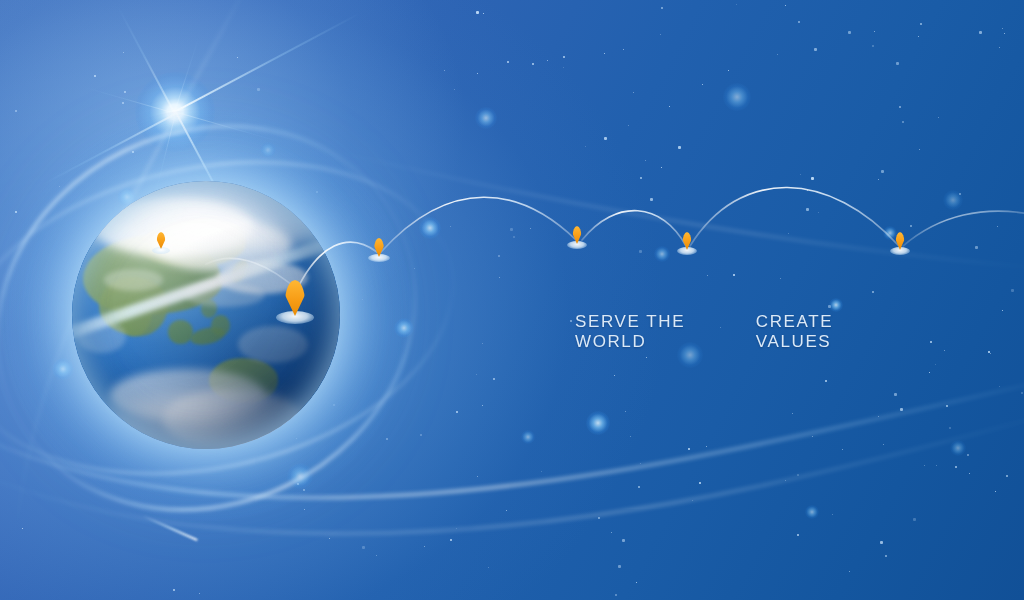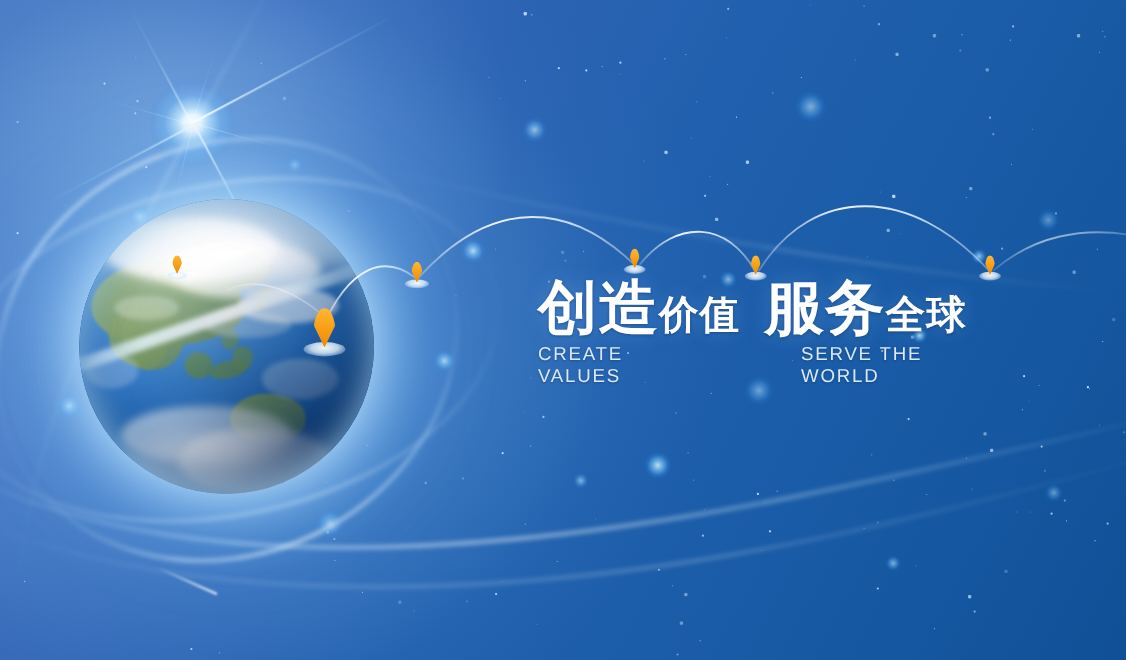--- a/index.html
+++ b/index.html
@@ -406,28 +406,19 @@
 
   <div class="pin" style="left:890px;top:232px;width:20px;height:23px;">
     <div class="base" style="width:20px;height:8px;"></div>
     <div class="drop" style="width:9px;height:18px;"></div>
   </div>
 
   <div id="comet">
     <div class="tail"></div>
   </div>
 
-  <div id="headline">
-    <div class="hl-row">
-      <span class="cn-big">创造</span>
-      <span class="cn-sm">价值</span>
-      <span class="gap"></span>
-      <span class="cn-big">服务</span>
-      <span class="cn-sm">全球</span>
-    </div>
-  </div>
 
   <div id="sub">
+    <span class="en" id="en2">SERVE THE WORLD</span>
     <span class="en" id="en1">CREATE VALUES</span>
-    <span class="en" id="en2">SERVE THE WORLD</span>
   </div>
 
 </div>
 
 </body></html>

